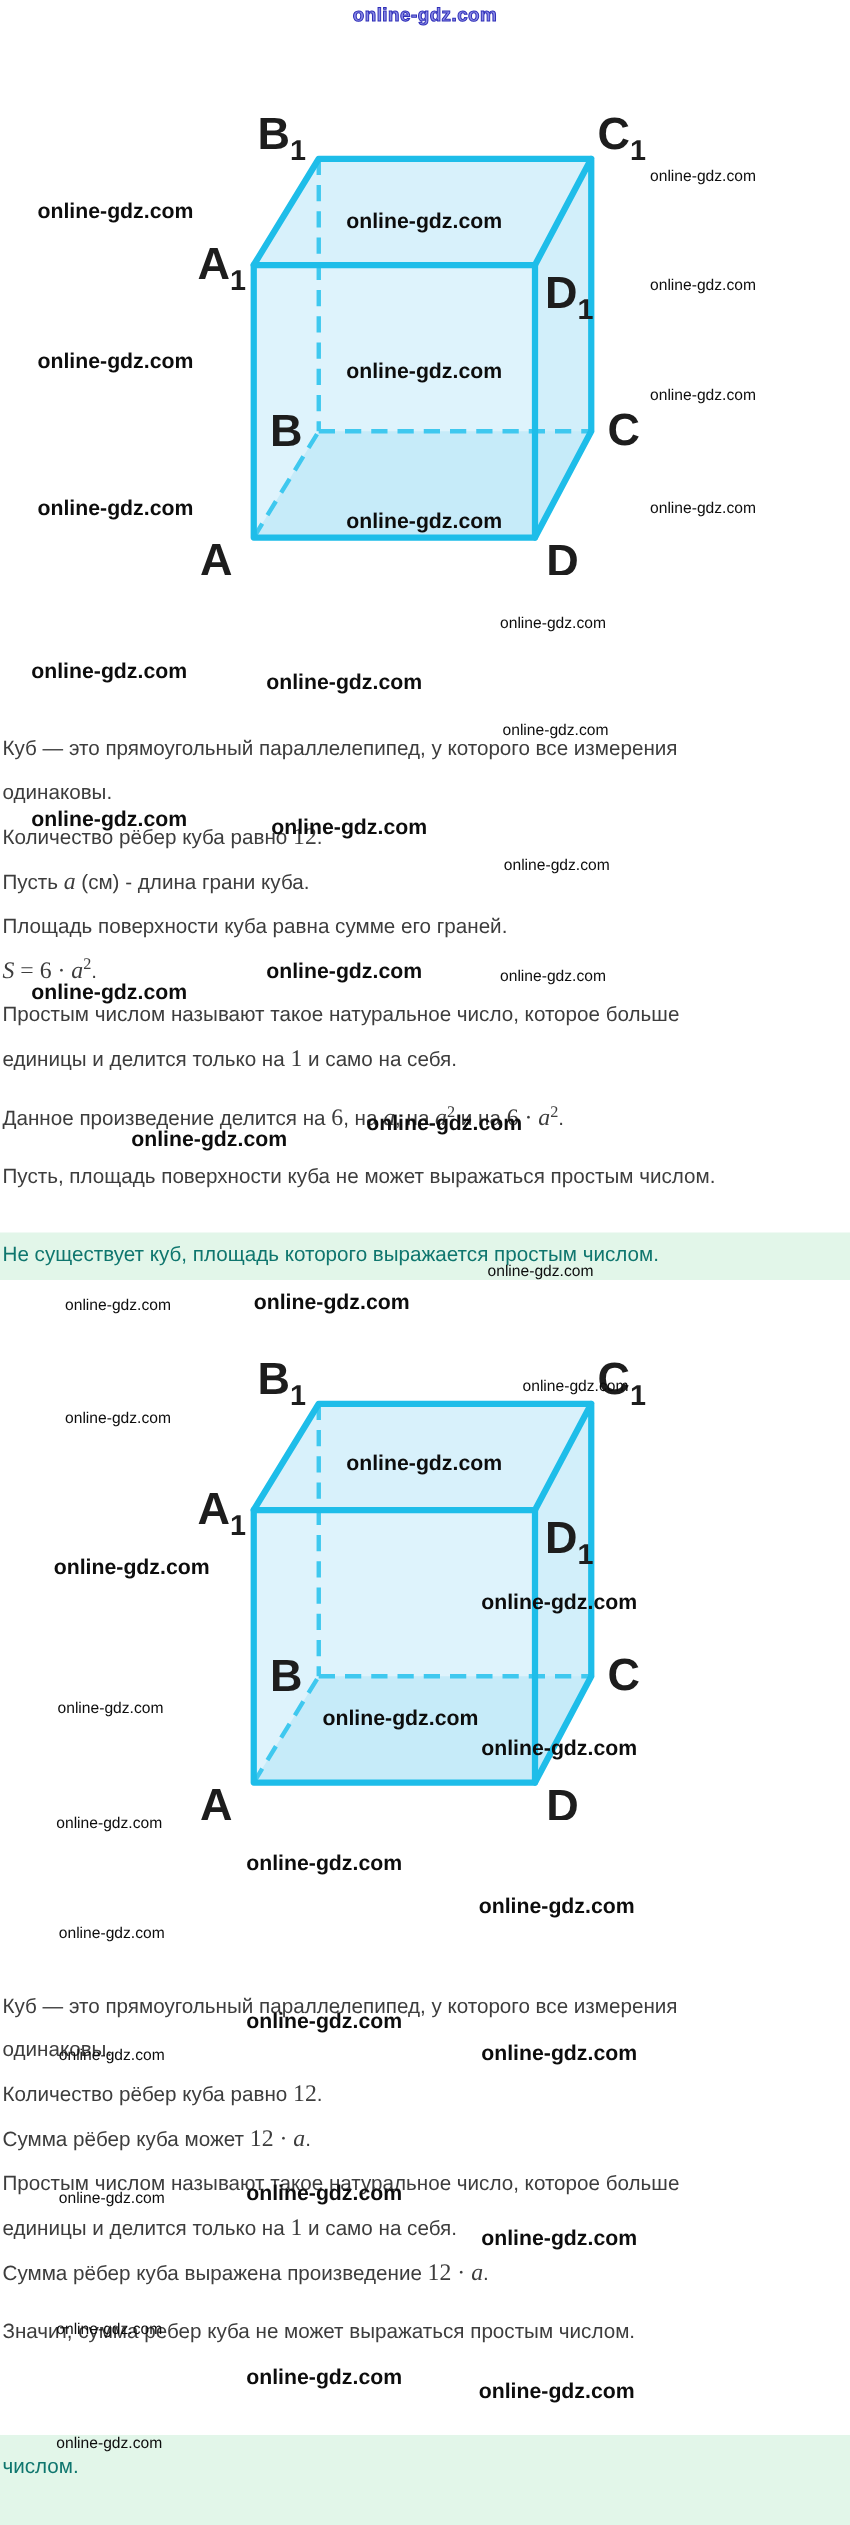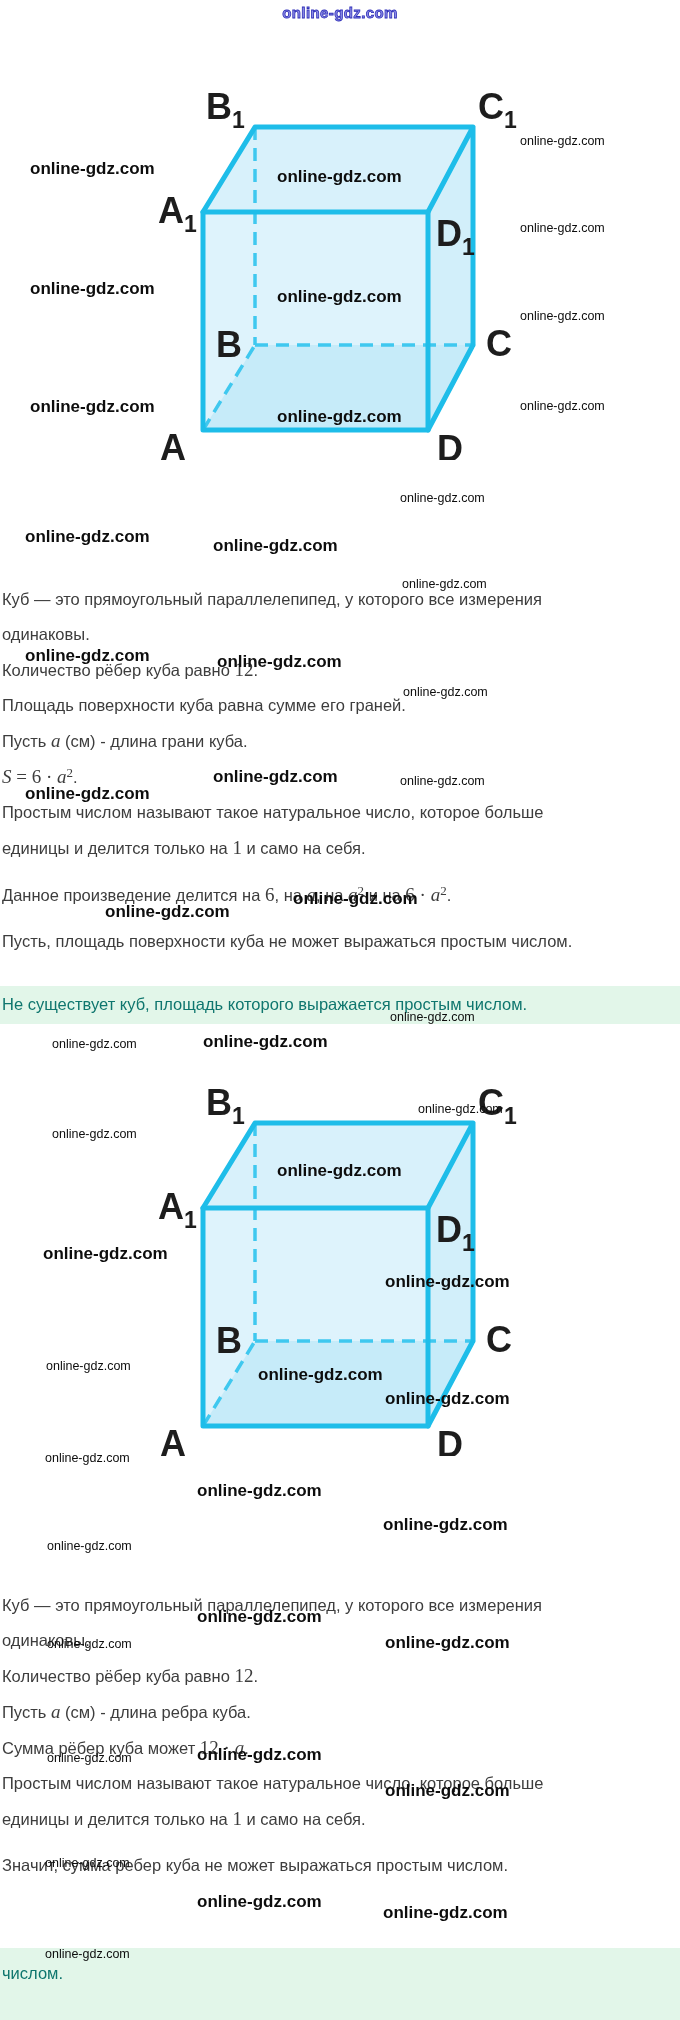--- a/index.html
+++ b/index.html
@@ -78,24 +78,24 @@
 
   <div id="solution1" class="solution">
       <p class="para">
         <span class="line"><span class="mt">Куб — это прямоугольный параллелепипед, у которого все измерения</span></span>
         <span class="line"><span class="mt">одинаковы.</span></span>
       </p>
       <p class="para">
         <span class="line"><span class="mt">Количество рёбер куба равно </span><span class="mn">12</span><span class="mt">.</span></span>
       </p>
       <p class="para">
+        <span class="line"><span class="mt">Пусть </span><span class="mv">a</span><span class="mt"> (см) - длина грани куба.</span></span>
+      </p>
+      <p class="para">
         <span class="line"><span class="mt">Площадь поверхности куба равна сумме его граней.</span></span>
-      </p>
-      <p class="para">
-        <span class="line"><span class="mt">Пусть </span><span class="mv">a</span><span class="mt"> (см) - длина грани куба.</span></span>
       </p>
       <p class="para">
         <span class="line"><span class="mv">S</span><span class="mn"> = 6 · </span><span class="mv">a</span><sup class="ms">2</sup><span class="mt">.</span></span>
       </p>
       <p class="para">
         <span class="line"><span class="mt">Простым числом называют такое натуральное число, которое больше</span></span>
         <span class="line"><span class="mt">единицы и делится только на </span><span class="mn">1</span><span class="mt"> и само на себя.</span></span>
       </p>
       <p class="para gap">
         <span class="line"><span class="mt">Данное произведение делится на </span><span class="mn">6</span><span class="mt">, на </span><span class="mv">a</span><span class="mt">, на </span><span class="mv">a</span><sup class="ms">2</sup><span class="mt"> и на </span><span class="mn">6 · </span><span class="mv">a</span><sup class="ms">2</sup><span class="mt">.</span></span>
@@ -139,28 +139,28 @@
 
   <div id="solution2" class="solution">
       <p class="para">
         <span class="line"><span class="mt">Куб — это прямоугольный параллелепипед, у которого все измерения</span></span>
         <span class="line"><span class="mt">одинаковы.</span></span>
       </p>
       <p class="para">
         <span class="line"><span class="mt">Количество рёбер куба равно </span><span class="mn">12</span><span class="mt">.</span></span>
       </p>
       <p class="para">
-        <span class="line"><span class="mt">Пусть </span><span class="mv">a</span><span class="mt"> (см) - длина ребра куба.</span></span>
-      </p>
-      <p class="para">
         <span class="line"><span class="mt">Сумма рёбер куба может </span><span class="mn">12 · </span><span class="mv">a</span><span class="mt">.</span></span>
       </p>
       <p class="para">
         <span class="line"><span class="mt">Простым числом называют такое натуральное число, которое больше</span></span>
         <span class="line"><span class="mt">единицы и делится только на </span><span class="mn">1</span><span class="mt"> и само на себя.</span></span>
+      </p>
+      <p class="para">
+        <span class="line"><span class="mt">Сумма рёбер куба выражена произведение </span><span class="mn">12 · </span><span class="mv">a</span><span class="mt">.</span></span>
       </p>
       <p class="para gap">
         <span class="line"><span class="mt">Значит, сумма ребер куба не может выражаться простым числом.</span></span>
       </p>
     </div>
 
   <div id="band2" class="band">
     <div class="band-text">
         <span class="line"><span class="mt">числом.</span></span>
       </div>

